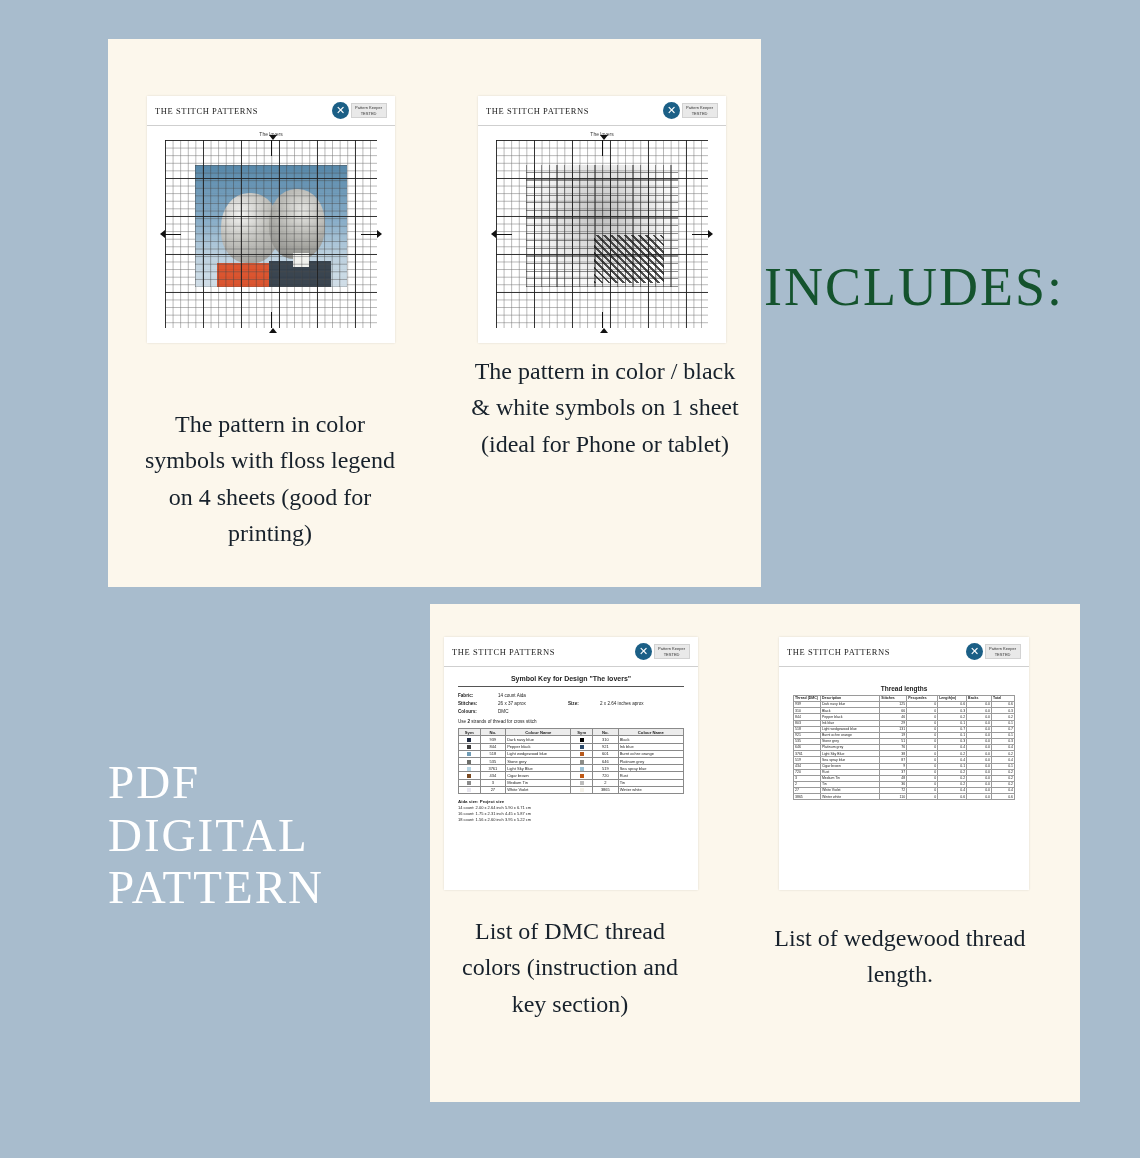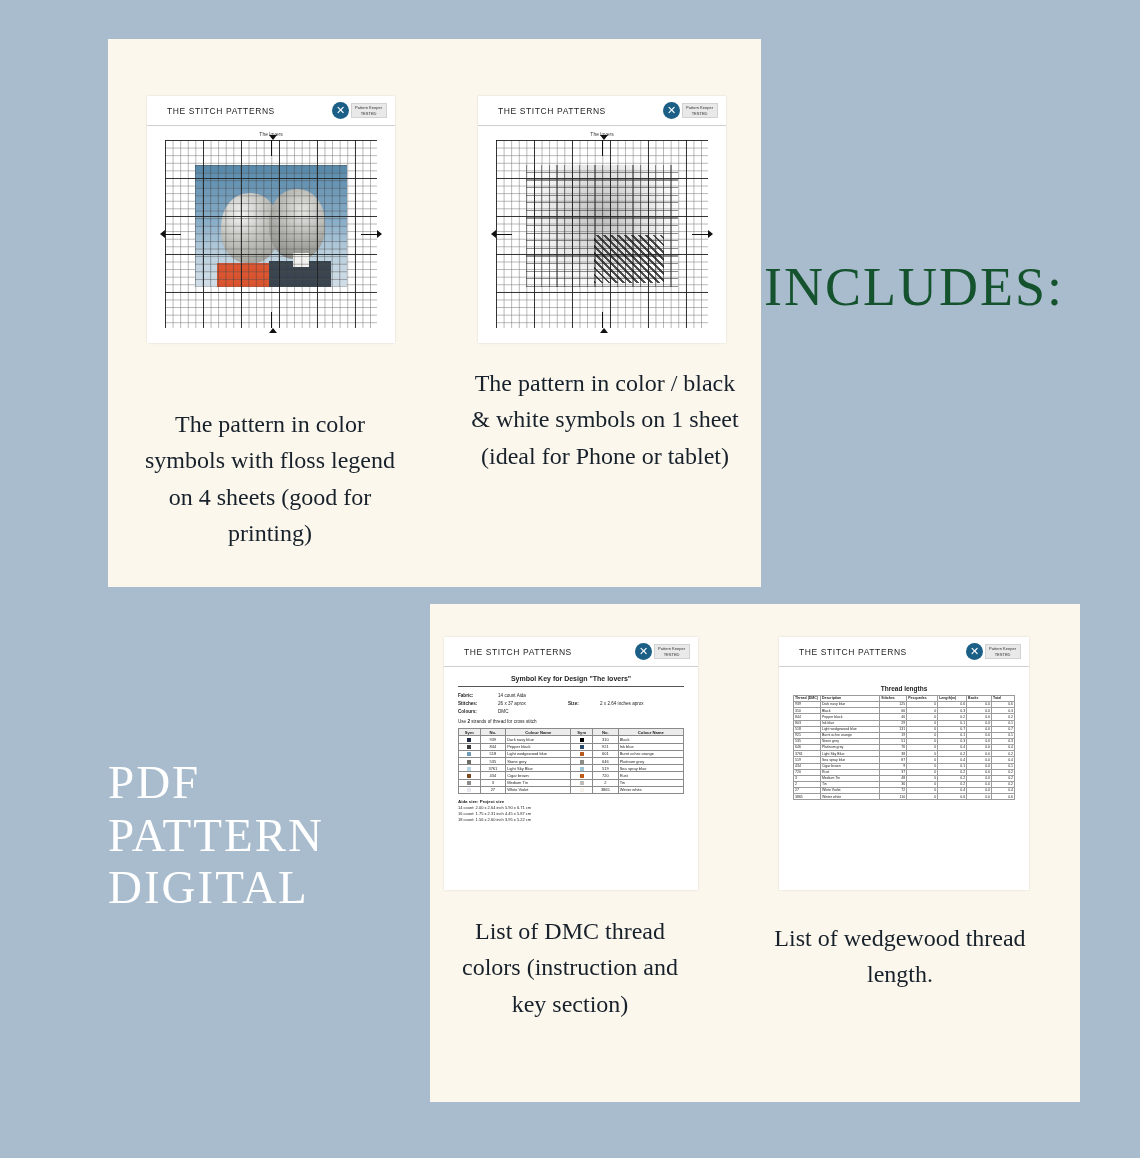--- a/index.html
+++ b/index.html
@@ -60,21 +60,21 @@
   
   .caption {
     position: absolute;
     text-align: center;
     color: #17212b;
     font-size: 24px;
     line-height: 1.52;
     font-family: "Liberation Serif", serif;
   }
   #caption-1 { left: 140px; top: 370px; width: 260px; margin-top: 36px; }
-  #caption-2 { left: 470px; top: 365px; width: 270px; }
+  #caption-2 { left: 470px; top: 353px; width: 270px; }
   #caption-3 { left: 450px; top: 913px; width: 240px; }
   #caption-4 { left: 770px; top: 920px; width: 260px; }
 
   
   .sheet {
     position: absolute;
     background: #ffffff;
     box-shadow: 0 0 2px rgba(0,0,0,0.12);
     overflow: hidden;
   }
@@ -92,22 +92,21 @@
     display: flex;
     align-items: center;
     justify-content: space-between;
     box-sizing: border-box;
     padding: 0 8px;
   }
   .sheet-title {
     font-size: 8.5px;
     letter-spacing: 0.6px;
     color: #222;
-    font-family: Liberation Sans, sans-serif;
-    margin-left: 12px;
+    font-family: Liberation Serif, serif;
   }
   .badge {
     display: flex;
     align-items: center;
     gap: 2px;
   }
   .badge-circle {
     width: 17px;
     height: 17px;
     border-radius: 50%;
@@ -423,22 +422,22 @@
     <div class="tri" style="top:48%;right:-5px;border-width:4px 0 4px 5px;border-color:transparent transparent transparent #111;"></div>
   </div>
 </div>
 
 <div class="caption" id="caption-2">The pattern in color / black &amp; white symbols on 1 sheet (ideal for Phone or tablet)</div>
 
 <div class="panel" id="panel-bottom"></div>
 
 <div id="pdf-heading">
   <div>PDF</div>
+  <div>DIGITAL</div>
   <div>PATTERN</div>
-  <div>DIGITAL</div>
 </div>
 
 <div class="sheet" id="sheet-3">
   <div class="sheet-header">
     <div class="sheet-title">THE STITCH PATTERNS</div>
     <div class="badge">
       <div class="badge-circle">✕</div>
       <div class="badge-ribbon">
         <span>Pattern Keeper</span>
         <span>TESTED</span>

